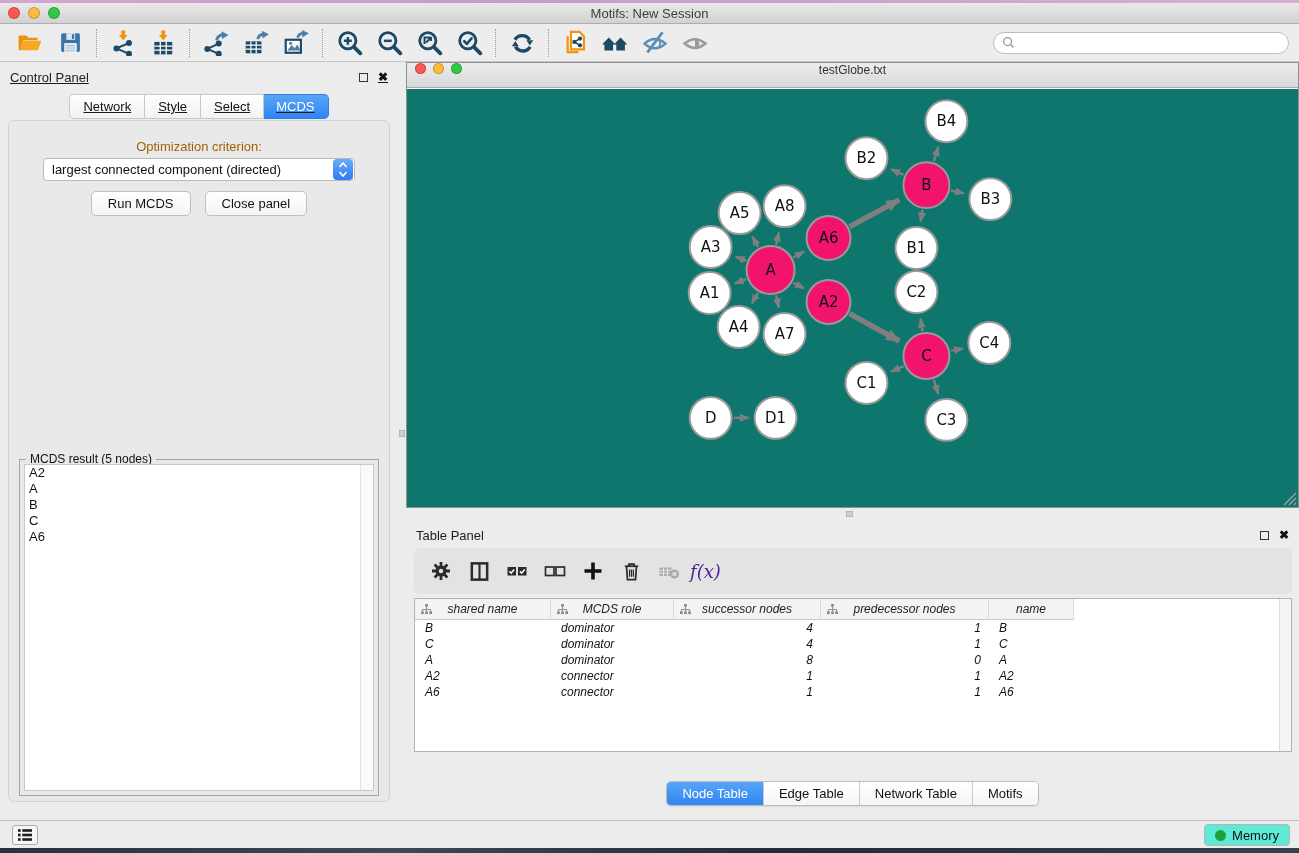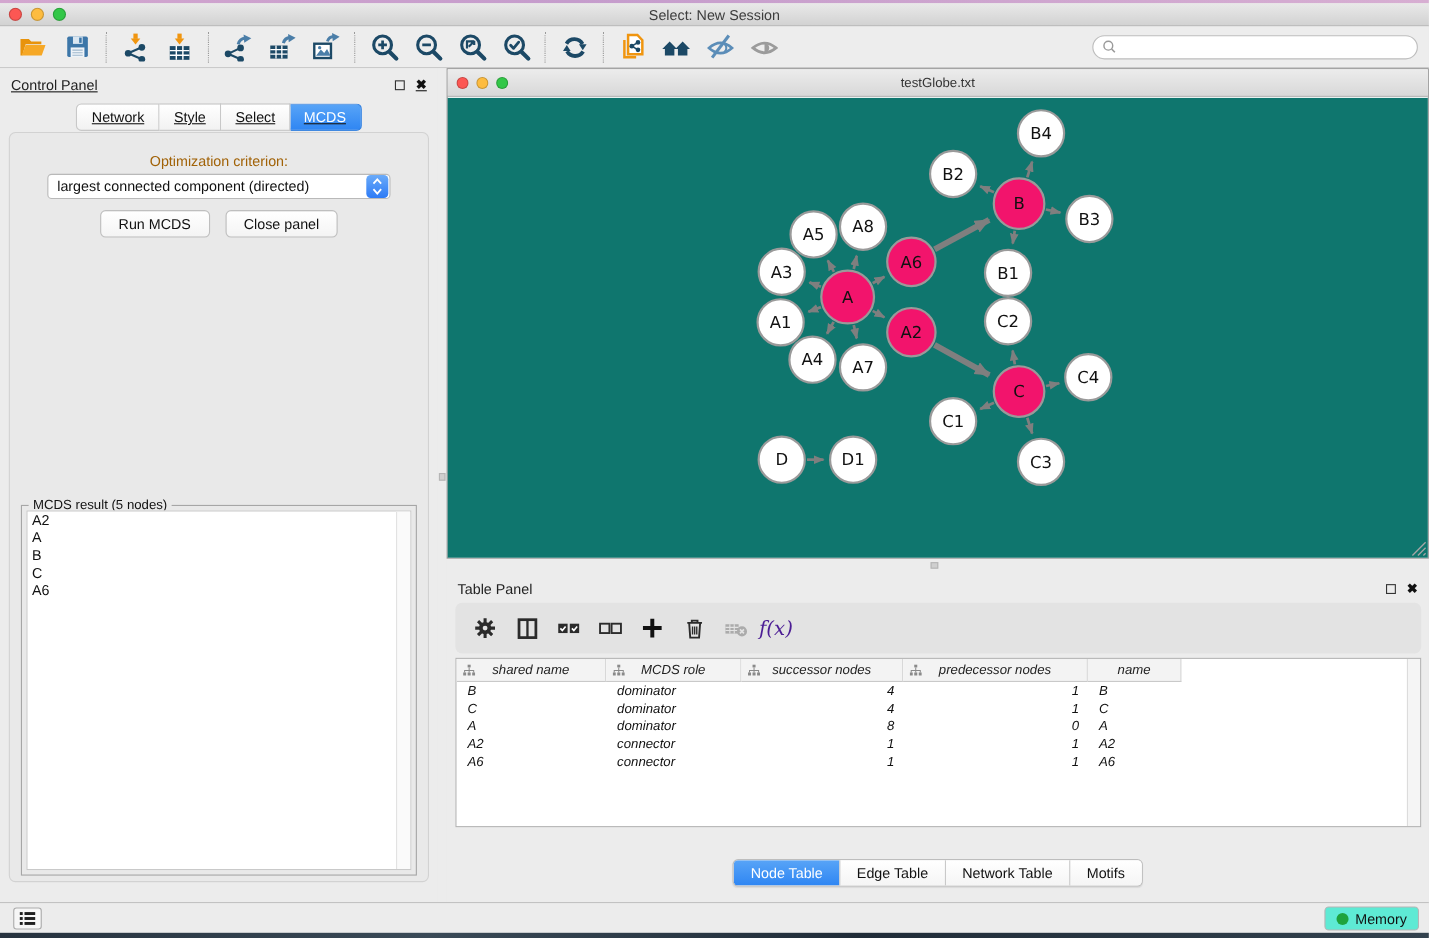--- a/index.html
+++ b/index.html
@@ -61,21 +61,21 @@
   
   .vsplit { position:absolute; top:62px; left:398px; width:8px; bottom:33px; background:#ececec; }
   .vsplit .grip { position:absolute; top:368px; left:1px; width:6px; height:7px; background:#cfcfcf; border:1px solid #b5b5b5; }
   .hsplit { position:absolute; left:406px; right:0; top:508px; height:12px; background:#ececec; }
   .hsplit .grip { position:absolute; left:440px; top:3px; width:7px; height:6px; background:#cfcfcf; border:1px solid #b5b5b5; }
 
   
   .netwin { position:absolute; left:406px; top:62px; right:0; height:446px; border:1px solid #8f8f8f;
     background:#fff; }
   .net-titlebar { height:25px; background:linear-gradient(#ececec,#d8d8d8); border-bottom:1px solid #a8a8a8;
-    display:flex; align-items:center; position:relative; }
+    display:flex; align-items:flex-start; position:relative; }
   .net-traffic { position:absolute; left:8px; display:flex; gap:7px; }
   .tl.small { width:11px; height:11px; }
   .net-title { flex:1; text-align:center; font-size:12px; color:#333; }
   .net-canvas { position:absolute; top:26px; left:0; right:0; bottom:0; background:#0f766e; overflow:hidden; }
   .resize-grip { position:absolute; right:1px; bottom:1px; }
 
   
   .table-panel { position:absolute; left:406px; right:0; top:520px; bottom:33px; background:#ececec; }
   .tp-toolbar { position:absolute; left:8px; right:7px; top:28px; height:46px; background:#e3e3e3;
     border-radius:6px; display:flex; align-items:center; padding:0 10px; gap:4px; }
@@ -115,21 +115,21 @@
 
 <div id="app">
   <div class="desktop-top"></div>
 
   <div class="titlebar">
     <div class="traffic">
       <span class="tl red"></span>
       <span class="tl yellow"></span>
       <span class="tl green"></span>
     </div>
-    <div class="title">Select: New Session</div>
+    <div class="title">Motifs: New Session</div>
   </div>
 
   <div class="toolbar">
     <button class="tbtn">
       <svg width="26" height="26" viewBox="0 0 24 24">
           <path d="M1.5 5h7l2 2.2h8.5v2.3H5.8L3 18.8H1.5z" fill="#e8930c"></path>
           <path d="M5.8 10h16.7l-3.2 8.8H2.6z" fill="#f6a826"></path>
         </svg>
     </button>
     <button class="tbtn">

